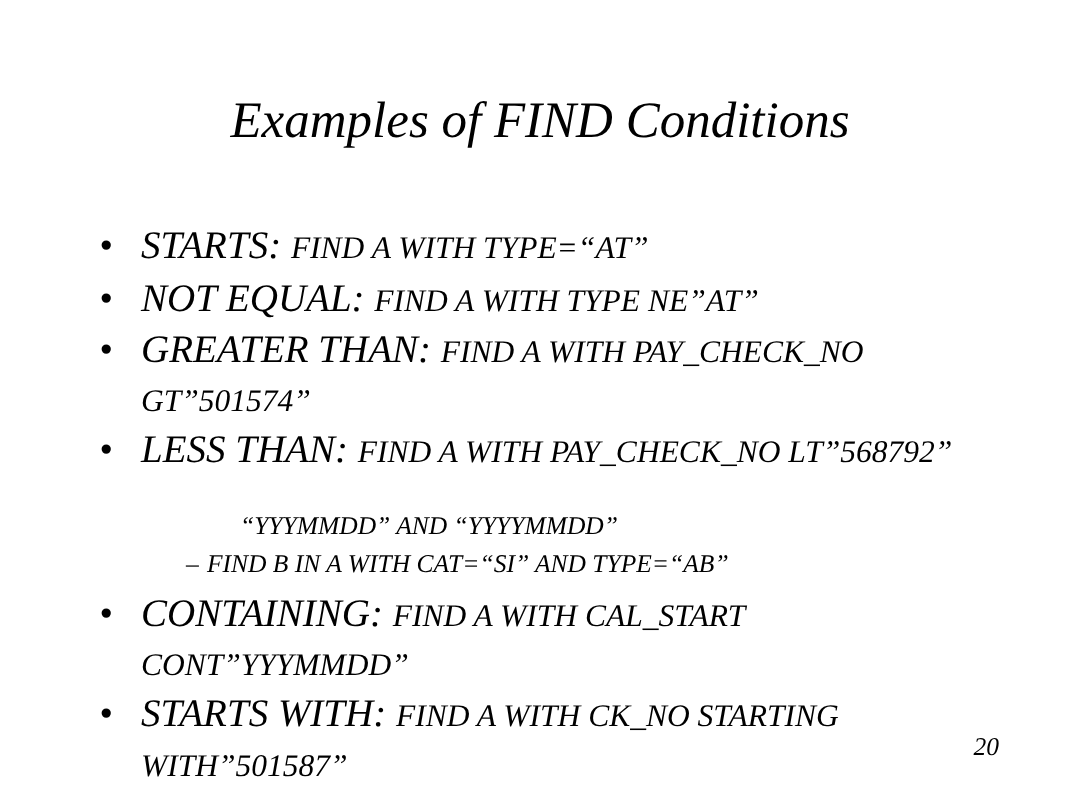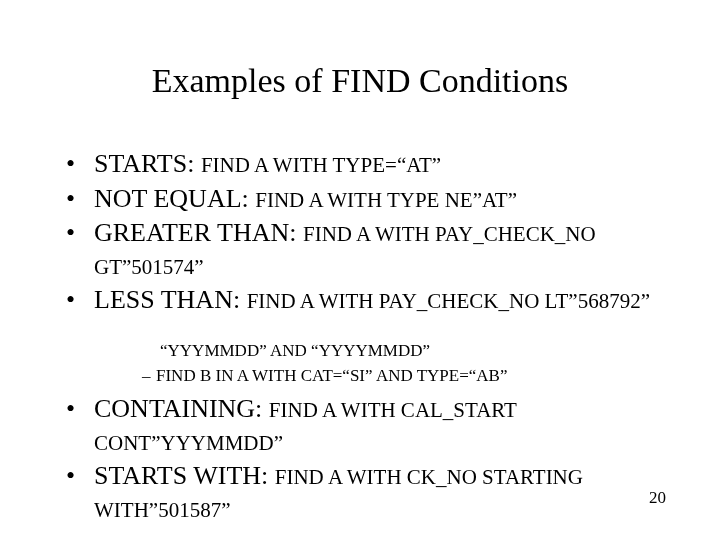--- a/index.html
+++ b/index.html
@@ -9,20 +9,21 @@
     height: 540px;
     background: #fff;
     font-family: "Times New Roman", Times, serif;
     color: #000;
   }
   .slide {
     position: relative;
     width: 720px;
     height: 540px;
     box-sizing: border-box;
+    font-style: italic;
   }
   .title {
     position: absolute;
     top: 62px;
     left: 0;
     width: 720px;
     text-align: center;
     font-size: 34px;
   }
   .body {
@@ -56,21 +57,21 @@
   .code {
     font-size: 21px;
   }
   .continuation {
     margin-left: 94px;
     font-size: 17px;
     line-height: 1.3;
     margin-top: 23px;
   }
   .subitem {
-    margin-left: 76px;
+    margin-left: 58px;
     font-size: 17px;
     line-height: 1.4;
     margin-top: 2px;
     margin-bottom: 6px;
   }
   .subitem .dash {
     display: inline-block;
     width: 14px;
   }
   .pagenum {

